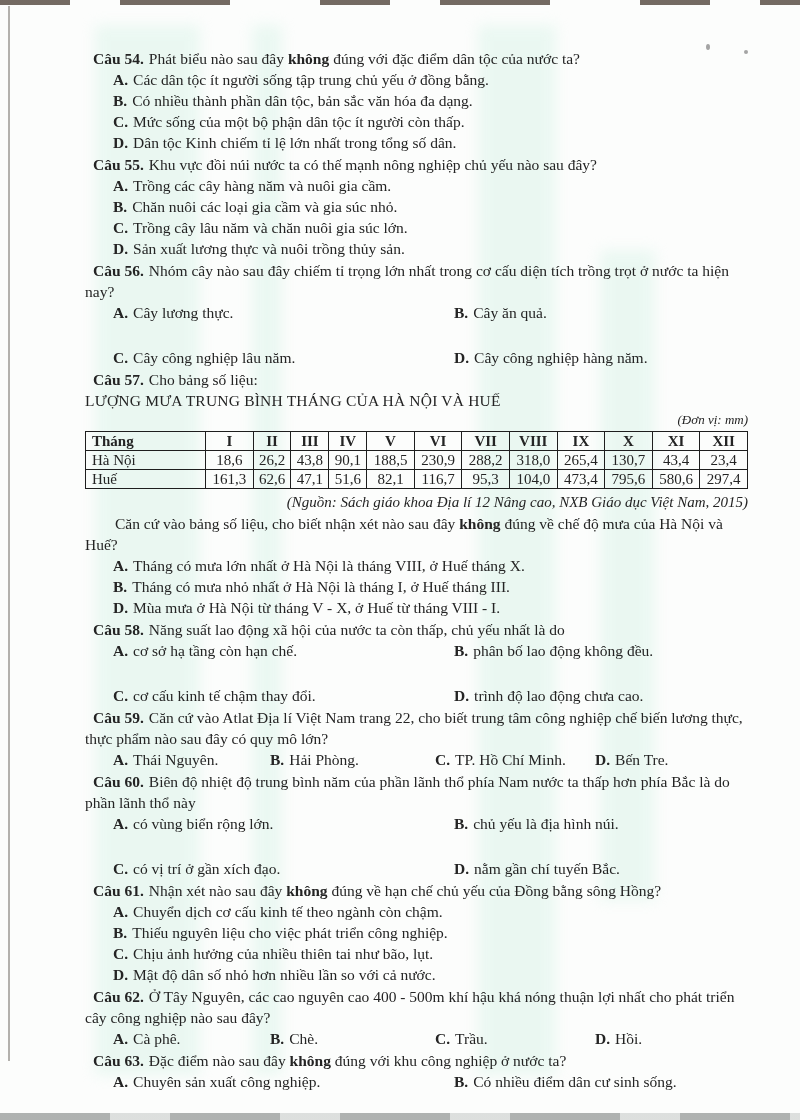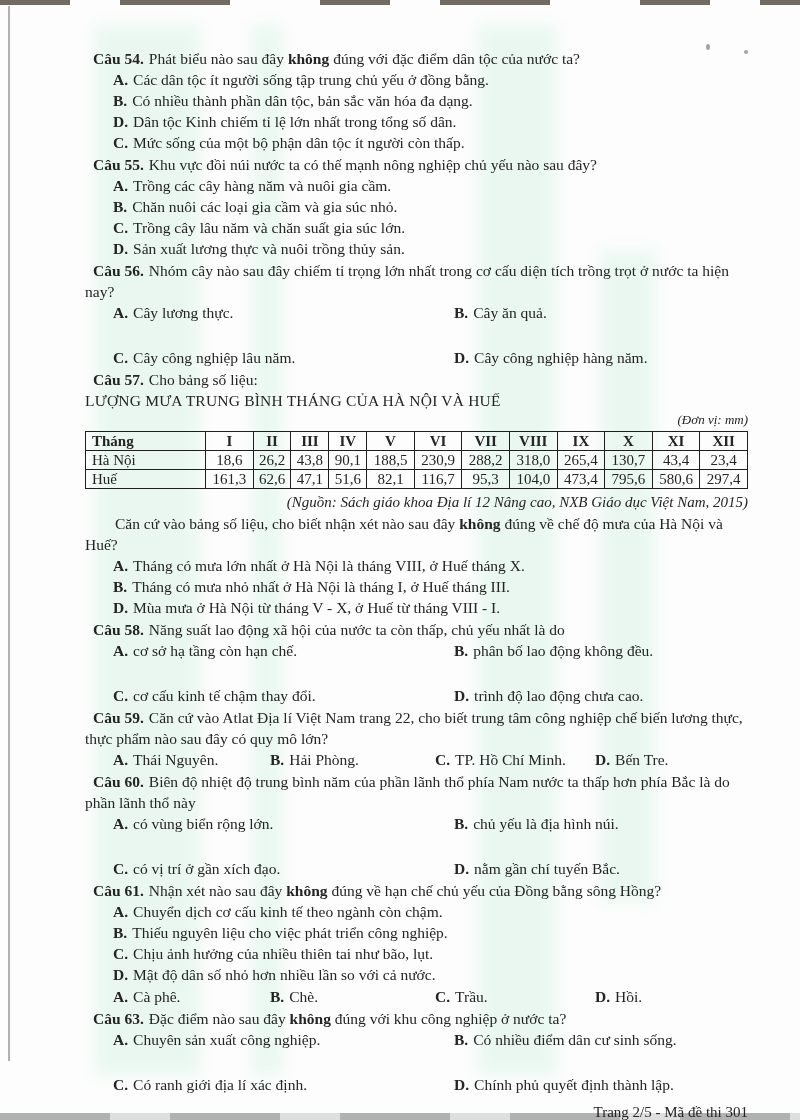--- a/index.html
+++ b/index.html
@@ -59,29 +59,29 @@
   <div class="speck" style="left:706px;top:44px;width:4px;height:6px;"></div>
   <div class="speck" style="left:744px;top:50px;width:4px;height:4px;"></div>
 </div>
 
 <div class="content">
 
   <div class="q">
     <div class="stem"><b class="qlab">Câu 54.</b><span>Phát biểu nào sau đây </span><b>không</b><span> đúng với đặc điểm dân tộc của nước ta?</span></div>
     <div class="opt"><b>A.</b><span>Các dân tộc ít người sống tập trung chủ yếu ở đồng bằng.</span></div>
     <div class="opt"><b>B.</b><span>Có nhiều thành phần dân tộc, bản sắc văn hóa đa dạng.</span></div>
+    <div class="opt"><b>C.</b><span>Mức sống của một bộ phận dân tộc ít người còn thấp.</span></div>
     <div class="opt"><b>D.</b><span>Dân tộc Kinh chiếm tỉ lệ lớn nhất trong tổng số dân.</span></div>
-    <div class="opt"><b>C.</b><span>Mức sống của một bộ phận dân tộc ít người còn thấp.</span></div>
   </div>
 
   <div class="q">
     <div class="stem"><b class="qlab">Câu 55.</b><span>Khu vực đồi núi nước ta có thế mạnh nông nghiệp chủ yếu nào sau đây?</span></div>
     <div class="opt"><b>A.</b><span>Trồng các cây hàng năm và nuôi gia cầm.</span></div>
     <div class="opt"><b>B.</b><span>Chăn nuôi các loại gia cầm và gia súc nhỏ.</span></div>
-    <div class="opt"><b>C.</b><span>Trồng cây lâu năm và chăn suất gia súc lớn.</span></div>
+    <div class="opt"><b>C.</b><span>Trồng cây lâu năm và chăn nuôi gia súc lớn.</span></div>
     <div class="opt"><b>D.</b><span>Sản xuất lương thực và nuôi trồng thủy sản.</span></div>
   </div>
 
   <div class="q">
     <div class="stem"><b class="qlab">Câu 56.</b><span>Nhóm cây nào sau đây chiếm tỉ trọng lớn nhất trong cơ cấu diện tích trồng trọt ở nước ta hiện nay?</span></div>
     <div class="opts-2col">
       <div class="opt"><b>A.</b><span>Cây lương thực.</span></div>
       <div class="opt"><b>B.</b><span>Cây ăn quả.</span></div>
       <div class="opt"><b>C.</b><span>Cây công nghiệp lâu năm.</span></div>
       <div class="opt"><b>D.</b><span>Cây công nghiệp hàng năm.</span></div>
@@ -180,20 +180,21 @@
 
   <div class="q">
     <div class="stem"><b class="qlab">Câu 61.</b><span>Nhận xét nào sau đây </span><b>không</b><span> đúng về hạn chế chủ yếu của Đồng bằng sông Hồng?</span></div>
     <div class="opt"><b>A.</b><span>Chuyển dịch cơ cấu kinh tế theo ngành còn chậm.</span></div>
     <div class="opt"><b>B.</b><span>Thiếu nguyên liệu cho việc phát triển công nghiệp.</span></div>
     <div class="opt"><b>C.</b><span>Chịu ảnh hưởng của nhiều thiên tai như bão, lụt.</span></div>
     <div class="opt"><b>D.</b><span>Mật độ dân số nhỏ hơn nhiều lần so với cả nước.</span></div>
   </div>
 
   <div class="q">
+    <div class="stem"><b class="qlab">Câu 62.</b><span>Ở Tây Nguyên, các cao nguyên cao 400 - 500m khí hậu khá nóng thuận lợi nhất cho phát triển cây công nghiệp nào sau đây?</span></div>
     <div class="opts-4col">
       <div class="opt"><b>A.</b><span>Cà phê.</span></div>
       <div class="opt"><b>B.</b><span>Chè.</span></div>
       <div class="opt"><b>C.</b><span>Trầu.</span></div>
       <div class="opt"><b>D.</b><span>Hồi.</span></div>
     </div>
   </div>
 
   <div class="q">
     <div class="stem"><b class="qlab">Câu 63.</b><span>Đặc điểm nào sau đây </span><b>không</b><span> đúng với khu công nghiệp ở nước ta?</span></div>

